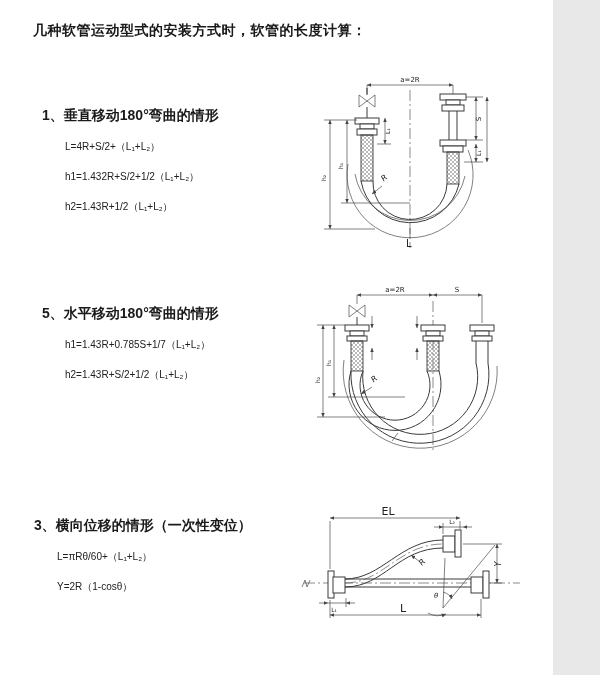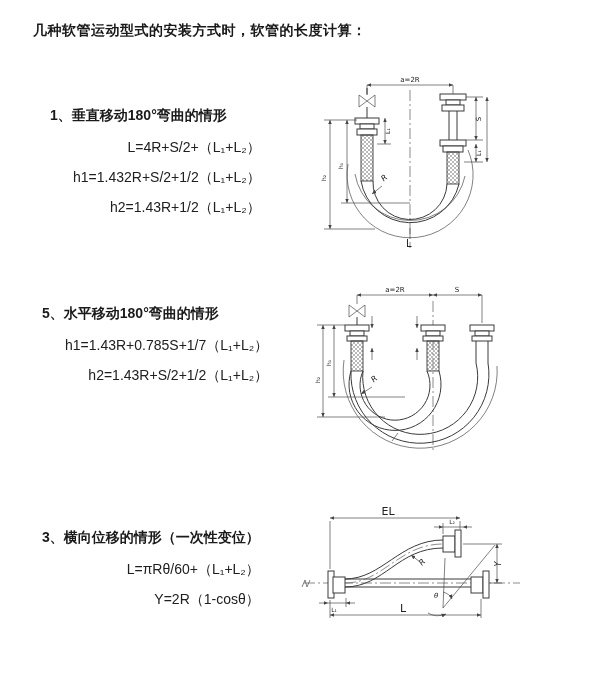--- a/index.html
+++ b/index.html
@@ -1,27 +1,27 @@
 <!DOCTYPE html>
 <html><head>
 <meta charset="utf-8">
 <style>
   html,body{margin:0;padding:0;background:#e8e8e8;}
   .page{
-    position:relative;width:600px;height:675px;background:#ffffff;
+    position:relative;width:553px;height:675px;background:#ffffff;
     font-family:"Liberation Sans","DejaVu Sans",sans-serif;color:#1e1e1e;
     overflow:hidden;
   }
   .page-title{
     position:absolute;left:33px;top:22px;font-size:14px;font-weight:bold;
     letter-spacing:0.5px;color:#1a1a1a;white-space:nowrap;
   }
   .section{position:absolute;white-space:nowrap;}
   .sec-heading{font-size:14px;font-weight:bold;margin-bottom:12px;color:#1a1a1a;}
-  .formula{font-size:14px;line-height:20px;margin:0 0 10px 23px;color:#202020;text-align:right;}
+  .formula{font-size:10px;line-height:20px;margin:0 0 10px 23px;color:#202020;}
   svg{position:absolute;overflow:visible;}
   svg text{font-family:"DejaVu Sans","Liberation Sans",sans-serif;fill:#222;}
   .pipe{stroke:#3a3a3a;stroke-width:1;fill:none;}
   .thin{stroke:#4a4a4a;stroke-width:0.7;fill:none;}
   .dim{stroke:#4a4a4a;stroke-width:0.7;fill:none;}
   .cl{stroke:#5a5a5a;stroke-width:0.7;fill:none;stroke-dasharray:11 3 2 3;}
   .flange{fill:#ffffff;stroke:#3a3a3a;stroke-width:1;}
   .braid{stroke:#3a3a3a;stroke-width:0.9;}
   .lbl7{font-size:7px;}
   .lbl6{font-size:6px;}
@@ -29,21 +29,21 @@
   .lbl10{font-size:10px;}
   .lbl11{font-size:11px;}
 </style>
 </head>
 <body>
 
 <div class="page">
 
   <div class="page-title">几种软管运动型式的安装方式时，软管的长度计算：</div>
 
-  <div class="section" style="left:50px;top:107px;">
+  <div class="section" style="left:42px;top:107px;">
     <div class="sec-heading">1、垂直移动180°弯曲的情形</div>
     <div class="formula">L=4R+S/2+（L₁+L₂）</div>
     <div class="formula">h1=1.432R+S/2+1/2（L₁+L₂）</div>
     <div class="formula">h2=1.43R+1/2（L₁+L₂）</div>
   </div>
 
   <svg style="left:313px;top:74px;" width="215" height="180" viewBox="0 0 215 180">
     <defs>
       <marker id="a1" viewBox="0 0 10 10" refX="9" refY="5" markerWidth="7" markerHeight="7" orient="auto-start-reverse">
         <path d="M0,1 L9,5 L0,9 z" fill="#444"></path>
@@ -194,21 +194,21 @@
     <line class="dim" x1="13" y1="42" x2="13" y2="134" marker-start="url(#a2)" marker-end="url(#a2)"></line>
     <line class="dim" x1="7" y1="134" x2="75" y2="134"></line>
     <text class="lbl6" transform="rotate(-90 10 97)" x="10" y="97" text-anchor="middle">h₂</text>
 
     <text class="lbl8" transform="rotate(-40 66 98)" x="66" y="98" text-anchor="middle">R</text>
     <line class="dim" x1="62" y1="104" x2="51" y2="111" marker-end="url(#a2)"></line>
 
     <line class="thin" x1="82" y1="158" x2="88" y2="150"></line>
   </svg>
 
-  <div class="section" style="left:42px;top:517px;margin-top:12px;">
+  <div class="section" style="left:34px;top:517px;">
     <div class="sec-heading">3、横向位移的情形（一次性变位）</div>
     <div class="formula">L=πRθ/60+（L₁+L₂）</div>
     <div class="formula">Y=2R（1-cosθ）</div>
   </div>
 
   <svg style="left:300px;top:500px;" width="300" height="155" viewBox="0 0 300 155">
     <defs>
       <marker id="a3" viewBox="0 0 10 10" refX="9" refY="5" markerWidth="7" markerHeight="7" orient="auto-start-reverse">
         <path d="M0,1 L9,5 L0,9 z" fill="#444"></path>
       </marker>

